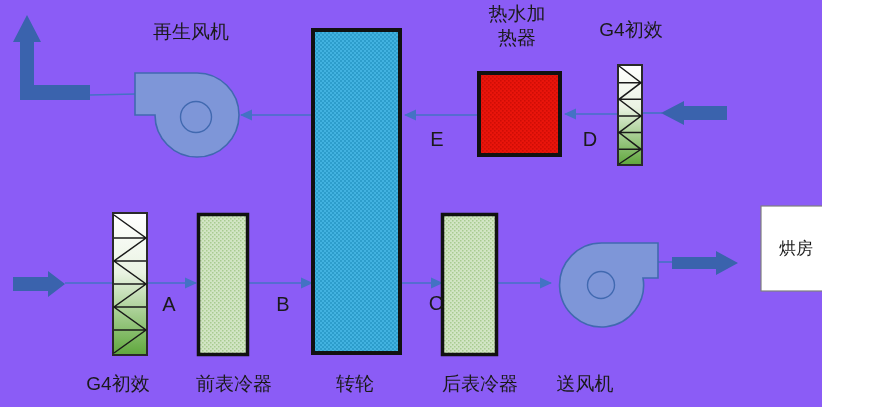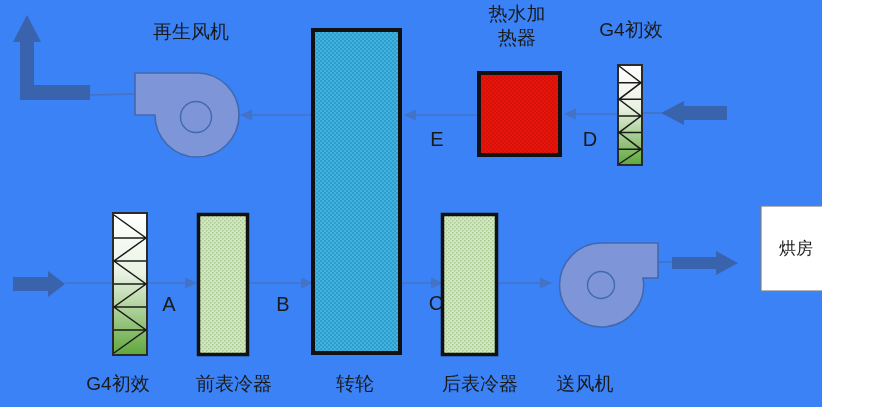--- a/index.html
+++ b/index.html
@@ -1,16 +1,16 @@
 <!DOCTYPE html>
 <html><head>
 <meta charset="utf-8">
 <style>
   html,body{margin:0;padding:0;background:#ffffff;}
-  .canvas{width:822px;height:407px;position:relative;background:#3b82f6;overflow:hidden;
+  .canvas{width:822px;height:407px;position:relative;background:#8b5cf6;overflow:hidden;
           font-family:"Liberation Sans", sans-serif;}
   svg{display:block;}
   text{font-family:"Liberation Sans", sans-serif;fill:#1a1a1a;}
   .cjk{font-size:19px;}
   .pt{font-size:20px;}
   .room-label{font-size:17px;}
 </style>
 </head>
 <body>
 

